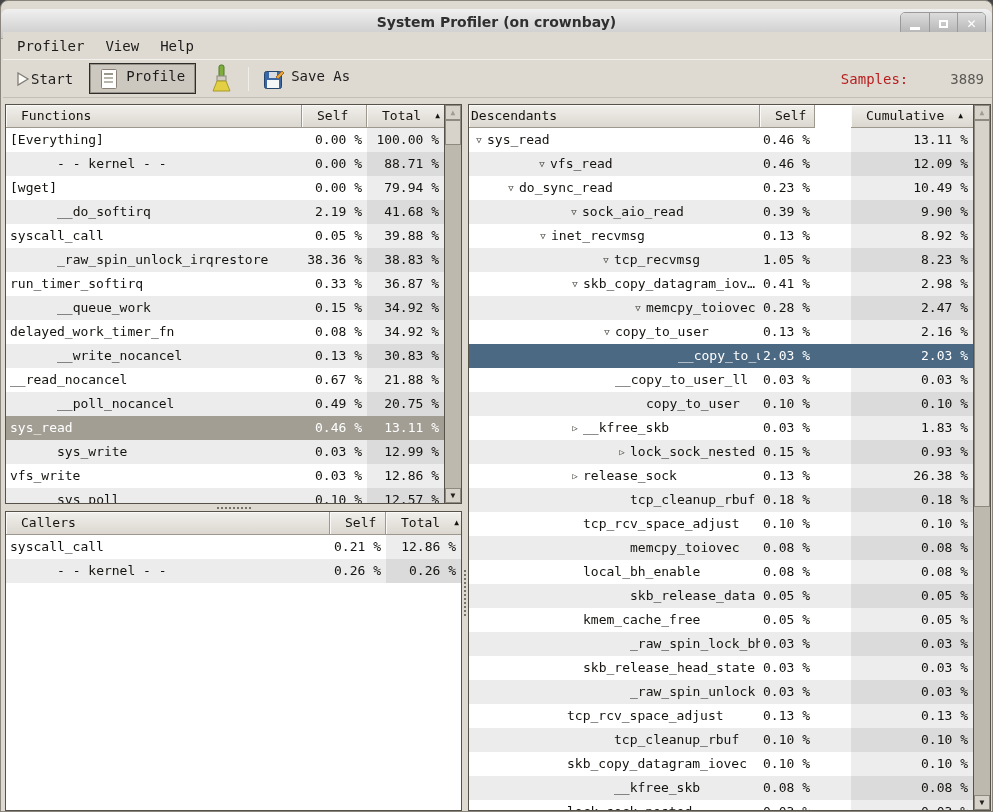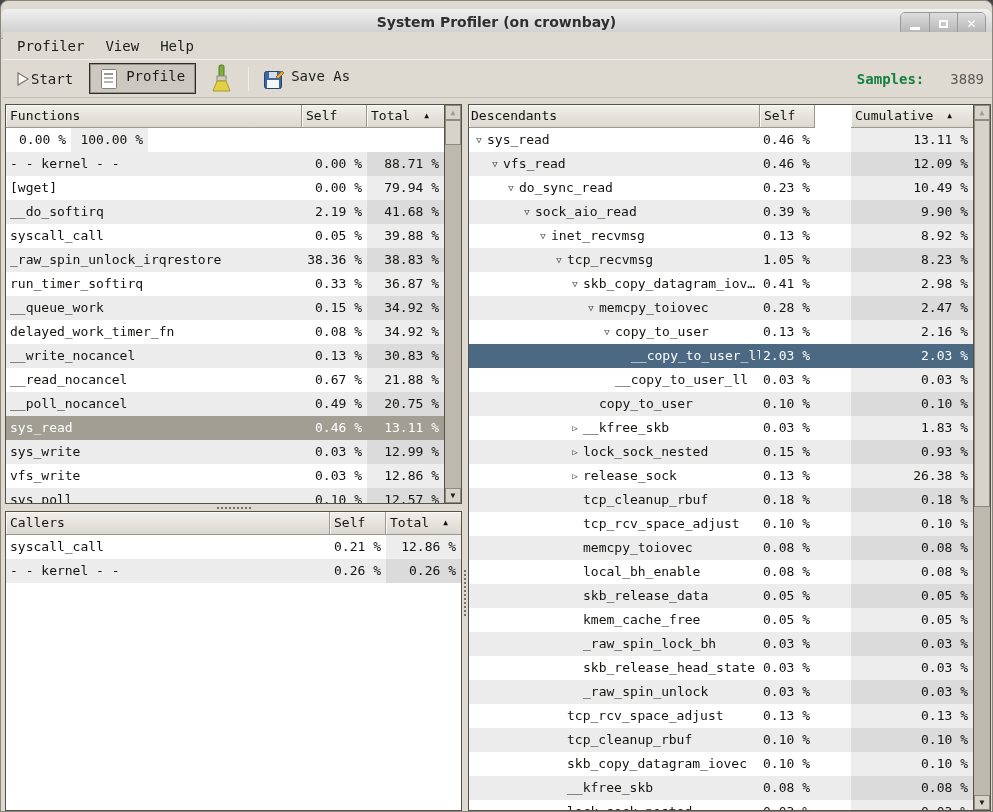--- a/index.html
+++ b/index.html
@@ -36,42 +36,42 @@
   .tb-label { font-size:14px; color:#1d1c1a; }
   #start-btn { display:flex; align-items:flex-start; gap:0; padding:4px 8px 4px 12px; }
   #profile-btn { display:flex; align-items:flex-start; gap:8px; margin-left:8px; padding:4px 10px;
                  height:31px; background:#ccc8c0; border:1px solid #2f2d29;
                  box-shadow:inset 0 0 0 1px #96928a; }
   #brush-btn { margin-left:10px; padding:2px 3px; }
   .tb-sep { width:1px; height:24px; background:#aaa69d; border-right:1px solid #f0eee9;
             margin:0 10px 0 12px; }
   #saveas-btn { display:flex; align-items:flex-start; gap:6px; padding:4px 4px; }
   #samples-box { margin-left:auto; margin-right:8px; font-size:14px; }
-  #samples-label { color:#15803d; margin-right:26px;font-weight:bold; }
+  #samples-label { color:#b91c1c; margin-right:42px; }
   #samples-value { color:#5b5954; }
 
   
   .panel { position:absolute; background:#ffffff; border:1px solid #56524a; display:flex; }
   #functions-panel   { left:4px;   top:103px; width:457px; height:400px; }
   #callers-panel     { left:4px;   top:510px; width:457px; height:300px; }
   #descendants-panel { left:467px; top:103px; width:523px; height:707px; }
 
   .table-area { flex:1; display:flex; flex-direction:column; overflow:hidden; }
   .hdr-row { display:flex; height:23px; flex:none; }
   .hdr-cell { background:linear-gradient(#f2f0ec,#dbd7d0); border-right:1px solid #9c988e;
               border-bottom:1px solid #9c988e; box-shadow:inset 1px 1px 0 #fbfaf8;
-              font-size:13px; color:#14130f; line-height:22px; padding-left:4px;
+              font-size:13px; color:#14130f; line-height:22px; padding-left:15px;
               white-space:nowrap; overflow:hidden; display:flex; align-items:center; }
   .hdr-cell:last-child { border-right:none; }
   .sort-arrow { font-size:8px; margin-left:14px; color:#14130f; }
 
   .rows { flex:1; overflow:hidden; }
   .trow { display:flex; height:24px; line-height:24px; font-size:13px; color:#14130f;
           white-space:nowrap; }
-  .trow.stripe { background:#ececec; }
+  .trow.stripe { background:#ececec;padding-left:47px; }
   .trow.sel-gray  { background:#a29e94; color:#ffffff; }
   .trow.sel-blue  { background:#4b6983; color:#ffffff; }
   .cell-name { overflow:hidden; display:flex; padding-left:4px; }
   .cell-num  { text-align:right; padding-right:5px; flex:none; }
   .sorted-col { background:rgba(0,0,0,0.07); }
   .trow.sel-gray .sorted-col, .trow.sel-blue .sorted-col { background:transparent; }
 
   
   #functions-panel .cell-name, #functions-panel .hdr-name { flex:1; }
   #functions-panel .col-self  { width:65px; }
@@ -194,20 +194,21 @@
         <div class="hdr-cell col-self">
             <span>Self</span>
           </div>
         <div class="hdr-cell col-total">
             <span>Total</span>
             <span class="sort-arrow">▲</span>
           </div>
       </div>
       <div class="rows" id="functions-rows">
           <div class="trow">
+            <span class="cell-name">[Everything]</span>
             <span class="cell-num col-self">0.00 %</span>
             <span class="cell-num col-total sorted-col">100.00 %</span>
           </div>
           <div class="trow stripe">
             <span class="cell-name">- - kernel - -</span>
             <span class="cell-num col-self">0.00 %</span>
             <span class="cell-num col-total sorted-col">88.71 %</span>
           </div>
           <div class="trow">
             <span class="cell-name">[wget]</span>

